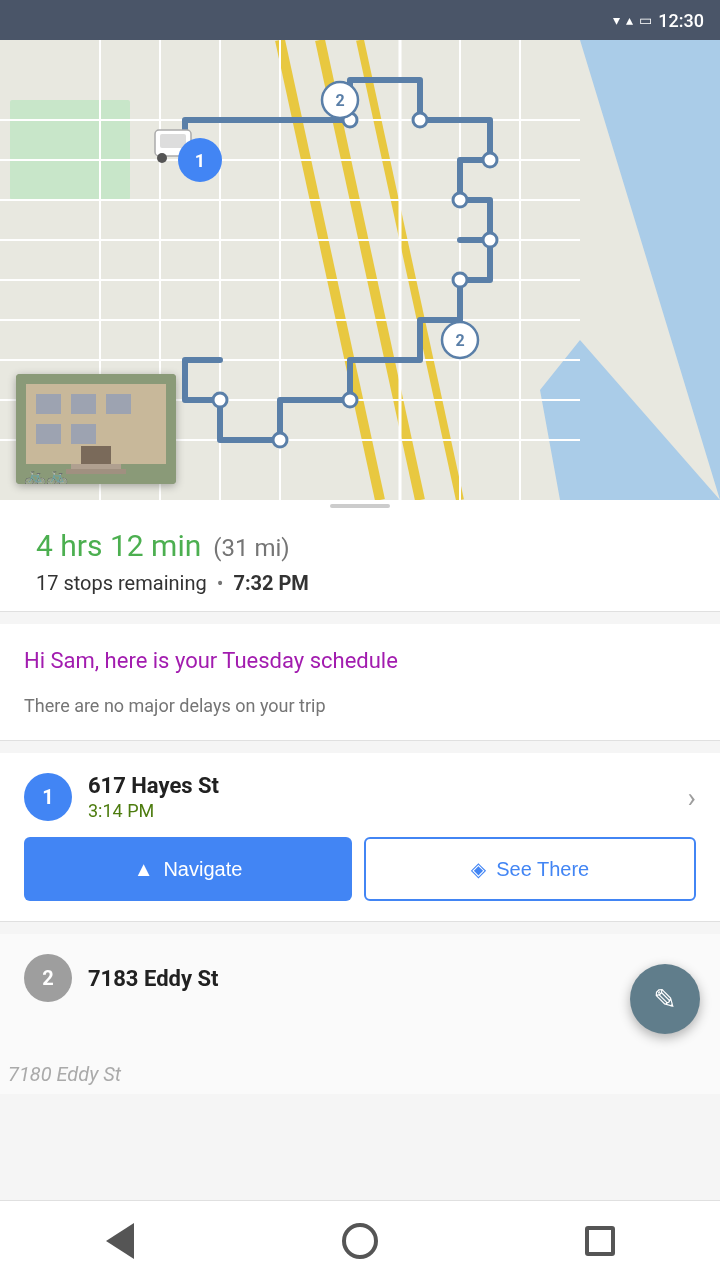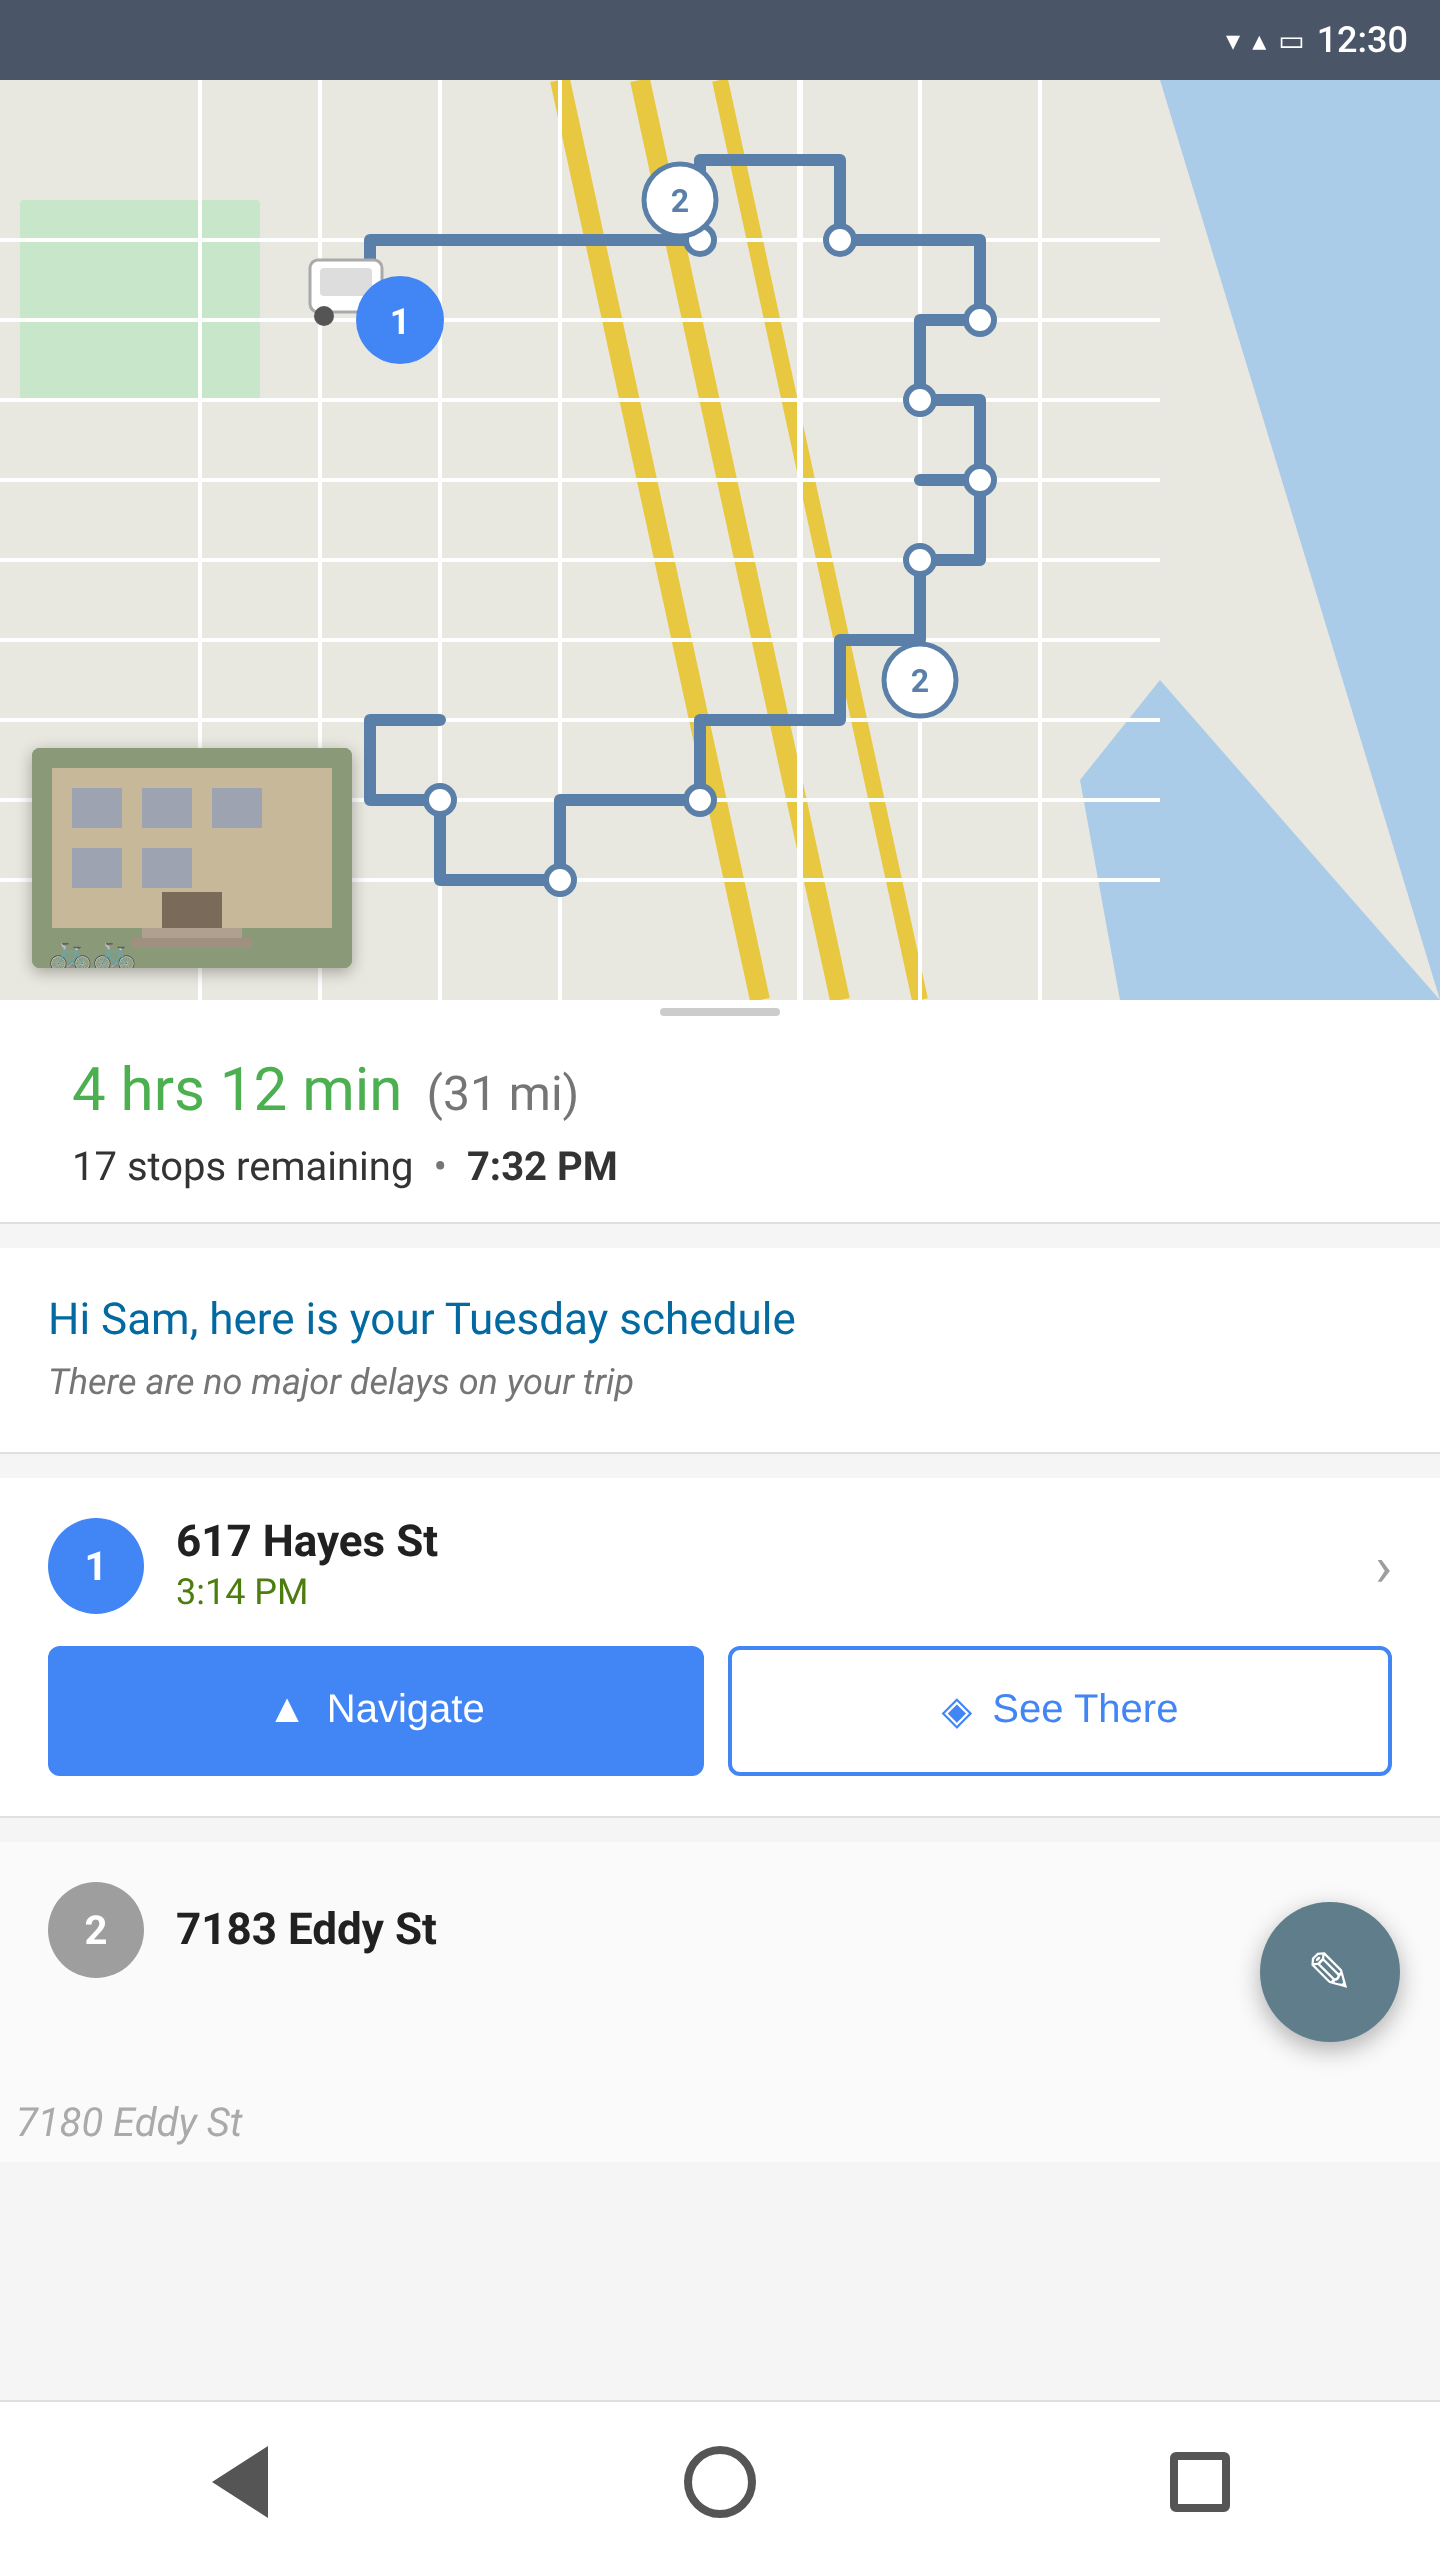--- a/index.html
+++ b/index.html
@@ -125,27 +125,26 @@
     
     .greeting-section {
       background: white;
       padding: 24px;
       margin-top: 12px;
       border-bottom: 1px solid #e0e0e0;
     }
     .greeting-title {
       font-size: 22px;
       font-weight: 400;
-      color: #0369a1;
-      margin-bottom: 8px;
+      color: #a21caf;
+      margin-bottom: 22px;
     }
     .greeting-subtitle {
       font-size: 18px;
       color: #757575;
-      font-style: italic;
     }
 
     
     .stop-item {
       background: white;
       margin-top: 12px;
       padding: 20px 24px;
       border-bottom: 1px solid #e0e0e0;
     }
     .stop-item.active {

